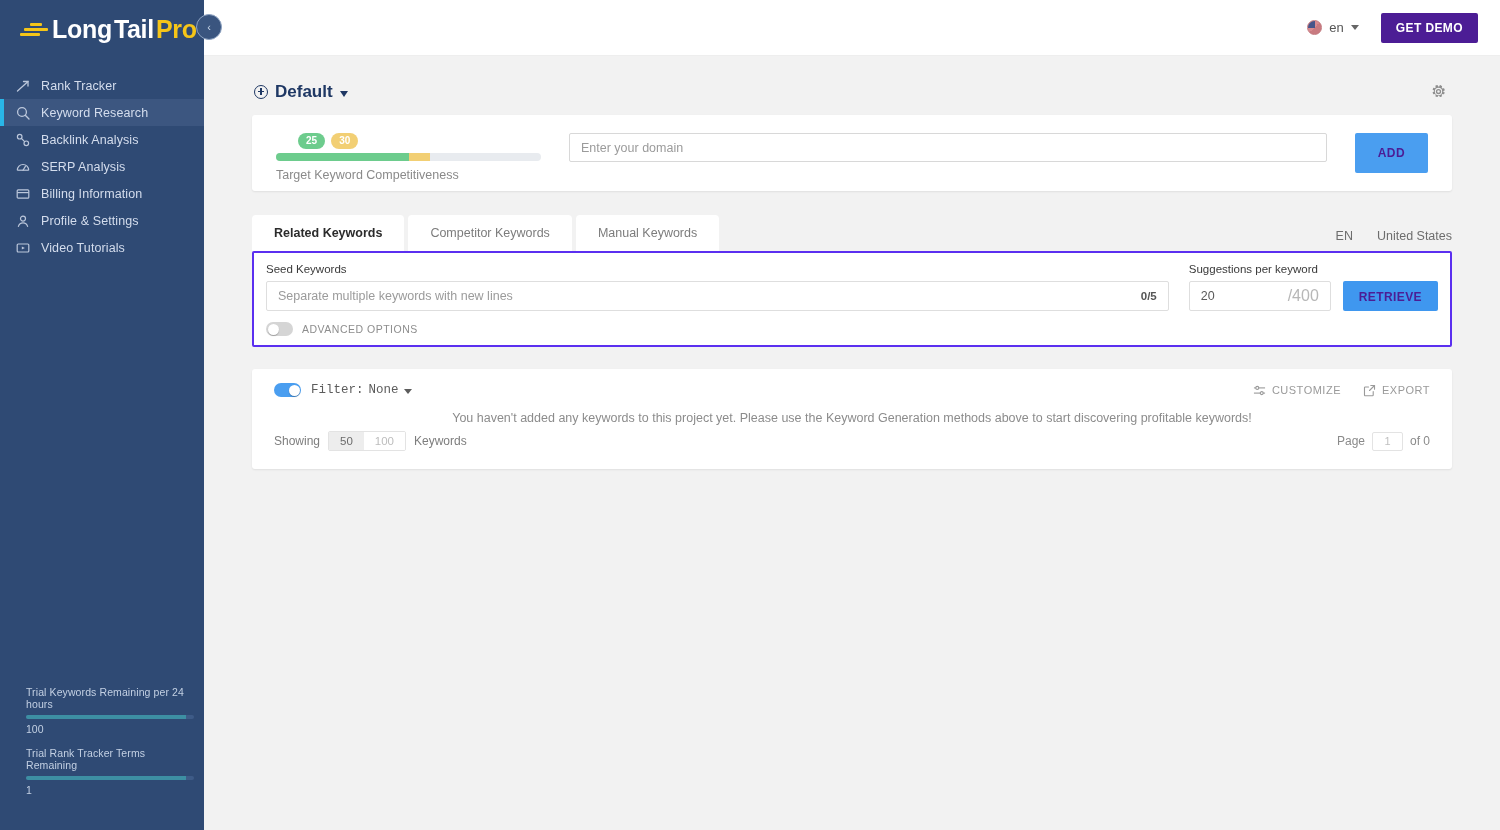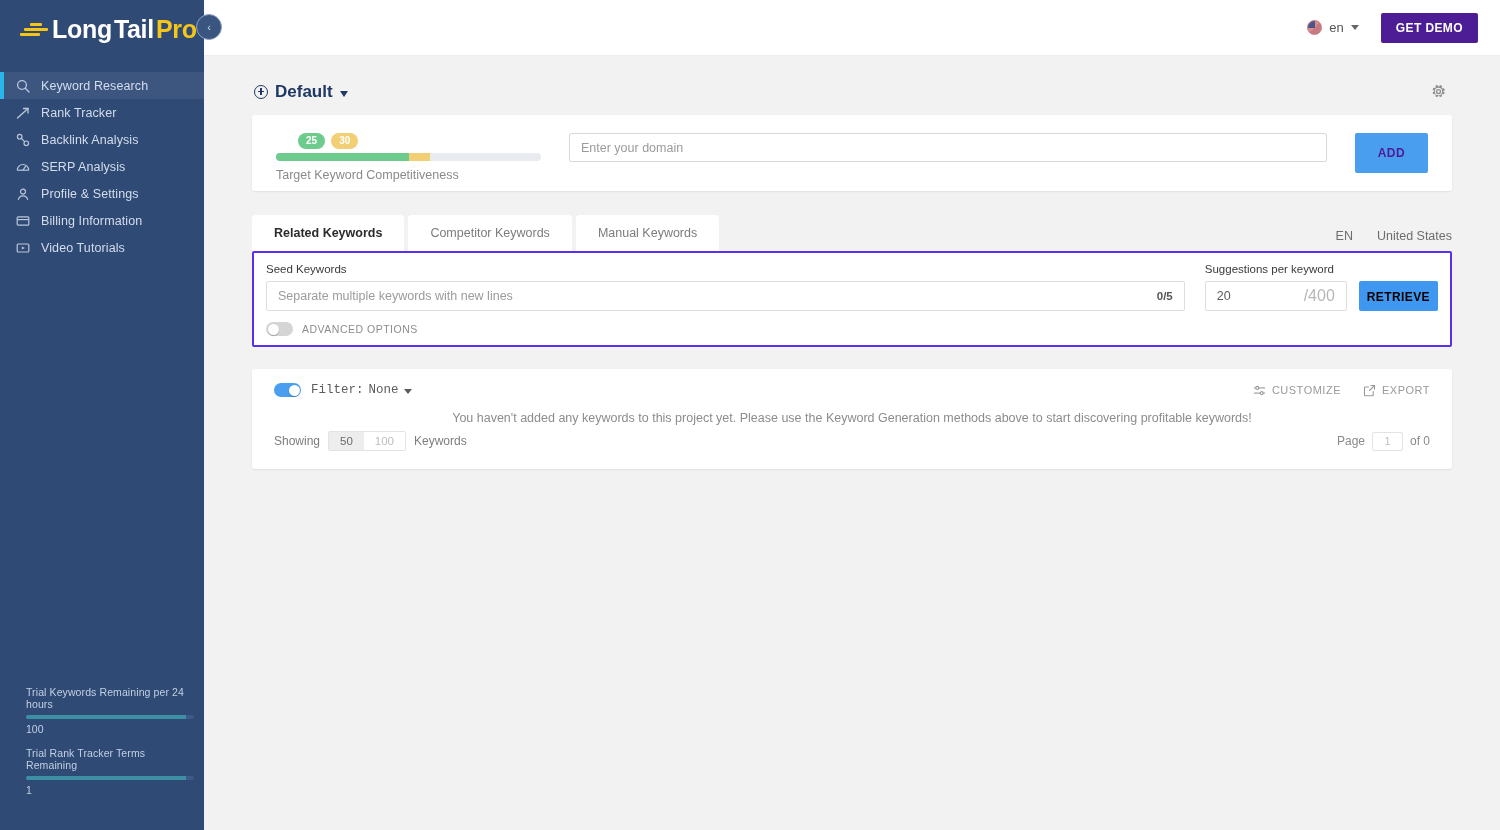--- a/index.html
+++ b/index.html
@@ -222,23 +222,23 @@
     position: relative; border:1px solid #dedede; border-radius:2px;
     height: 30px; display:flex; align-items:center;
   }
   .sug-input {
     border:none; outline:none; height:100%; width:100%;
     padding: 0 44px 0 11px; font-size: 12.5px; color: #5b5b5b;
     font-family: "Liberation Sans", sans-serif; background:transparent;
   }
   .sug-max { position:absolute; right: 11px; font-size: 16px; color: #b7b7b7; }
   .btn-retrieve {
-    background:#3f97ef; color:#000000; border:none; border-radius:2px;
+    background:#3f97ef; color:#4c1d95; border:none; border-radius:2px;
     font-size: 12px; font-weight: bold; letter-spacing:.4px;
-    padding: 9px 8px; cursor:pointer; height: 30px;
+    padding: 9px 16px; cursor:pointer; height: 30px;
   }
   .adv-row { width: 100%; display: flex; align-items: center; gap: 9px; margin-top: 11px; }
   .toggle {
     width: 27px; height: 14px; border-radius: 7px; background: #d5d5d5;
     position: relative; cursor: pointer; flex: 0 0 auto;
   }
   .toggle .knob {
     position: absolute; top: 1.5px; left: 1.5px;
     width: 11px; height: 11px; border-radius: 50%; background: #ffffff;
     box-shadow: 0 1px 1px rgba(0,0,0,.25);
@@ -299,38 +299,38 @@
           <span class="logo-pro">Pro</span>
       </div>
     </div>
 
     <div class="collapse-btn">
       <span>‹</span>
     </div>
 
     <nav class="nav">
 
+      <div class="nav-item">
+        <span class="nav-ico">
+          <svg width="14" height="14" viewBox="0 0 14 14" fill="none" stroke="#d4dded" stroke-width="1.3" stroke-linecap="round">
+            <path d="M1.5 12 L12 2.5"></path>
+              <path d="M7.5 2.5 H12 V7"></path>
+          </svg>
+        </span>
+        <span class="nav-label">Rank Tracker</span>
+      </div>
+
       <div class="nav-item active">
         <span class="nav-ico">
           <svg width="14" height="14" viewBox="0 0 14 14" fill="none" stroke="#d4dded" stroke-width="1.3">
             <circle cx="6" cy="6" r="4.4"></circle>
               <line x1="9.3" y1="9.3" x2="13" y2="13" stroke-linecap="round"></line>
           </svg>
         </span>
         <span class="nav-label">Keyword Research</span>
-      </div>
-
-      <div class="nav-item">
-        <span class="nav-ico">
-          <svg width="14" height="14" viewBox="0 0 14 14" fill="none" stroke="#d4dded" stroke-width="1.3" stroke-linecap="round">
-            <path d="M1.5 12 L12 2.5"></path>
-              <path d="M7.5 2.5 H12 V7"></path>
-          </svg>
-        </span>
-        <span class="nav-label">Rank Tracker</span>
       </div>
 
       <div class="nav-item">
         <span class="nav-ico">
           <svg width="14" height="14" viewBox="0 0 14 14" fill="none" stroke="#d4dded" stroke-width="1.2">
             <circle cx="3.7" cy="3.7" r="2.3"></circle>
               <circle cx="10.3" cy="10.3" r="2.3"></circle>
               <line x1="5.4" y1="5.4" x2="8.6" y2="8.6" stroke-linecap="round"></line>
           </svg>
         </span>
@@ -344,35 +344,35 @@
             <line x1="7" y1="10.2" x2="9.4" y2="6.4" stroke-linecap="round"></line>
             <line x1="1.3" y1="10.2" x2="12.7" y2="10.2"></line>
           </svg>
         </span>
         <span class="nav-label">SERP Analysis</span>
       </div>
 
       <div class="nav-item">
         <span class="nav-ico">
           <svg width="14" height="14" viewBox="0 0 14 14" fill="none" stroke="#d4dded" stroke-width="1.2">
+            <rect x="1.2" y="2.8" width="11.6" height="8.4" rx="1"></rect>
+              <line x1="1.2" y1="5.6" x2="12.8" y2="5.6"></line>
+          </svg>
+        </span>
+        <span class="nav-label">Billing Information</span>
+      </div>
+
+      <div class="nav-item">
+        <span class="nav-ico">
+          <svg width="14" height="14" viewBox="0 0 14 14" fill="none" stroke="#d4dded" stroke-width="1.2">
             <circle cx="7" cy="4.6" r="2.5"></circle>
               <path d="M2.4 12.4 A4.8 4.8 0 0 1 11.6 12.4" stroke-linecap="round"></path>
           </svg>
         </span>
         <span class="nav-label">Profile &amp; Settings</span>
-      </div>
-
-      <div class="nav-item">
-        <span class="nav-ico">
-          <svg width="14" height="14" viewBox="0 0 14 14" fill="none" stroke="#d4dded" stroke-width="1.2">
-            <rect x="1.2" y="2.8" width="11.6" height="8.4" rx="1"></rect>
-              <line x1="1.2" y1="5.6" x2="12.8" y2="5.6"></line>
-          </svg>
-        </span>
-        <span class="nav-label">Billing Information</span>
       </div>
 
       <div class="nav-item">
         <span class="nav-ico">
           <svg width="14" height="14" viewBox="0 0 14 14" fill="none" stroke="#d4dded" stroke-width="1.2">
             <rect x="1.2" y="3" width="11.6" height="8" rx="1"></rect>
               <path d="M5.8 5.4 L8.9 7 L5.8 8.6 Z" fill="#d4dded" stroke="none"></path>
           </svg>
         </span>
         <span class="nav-label">Video Tutorials</span>

